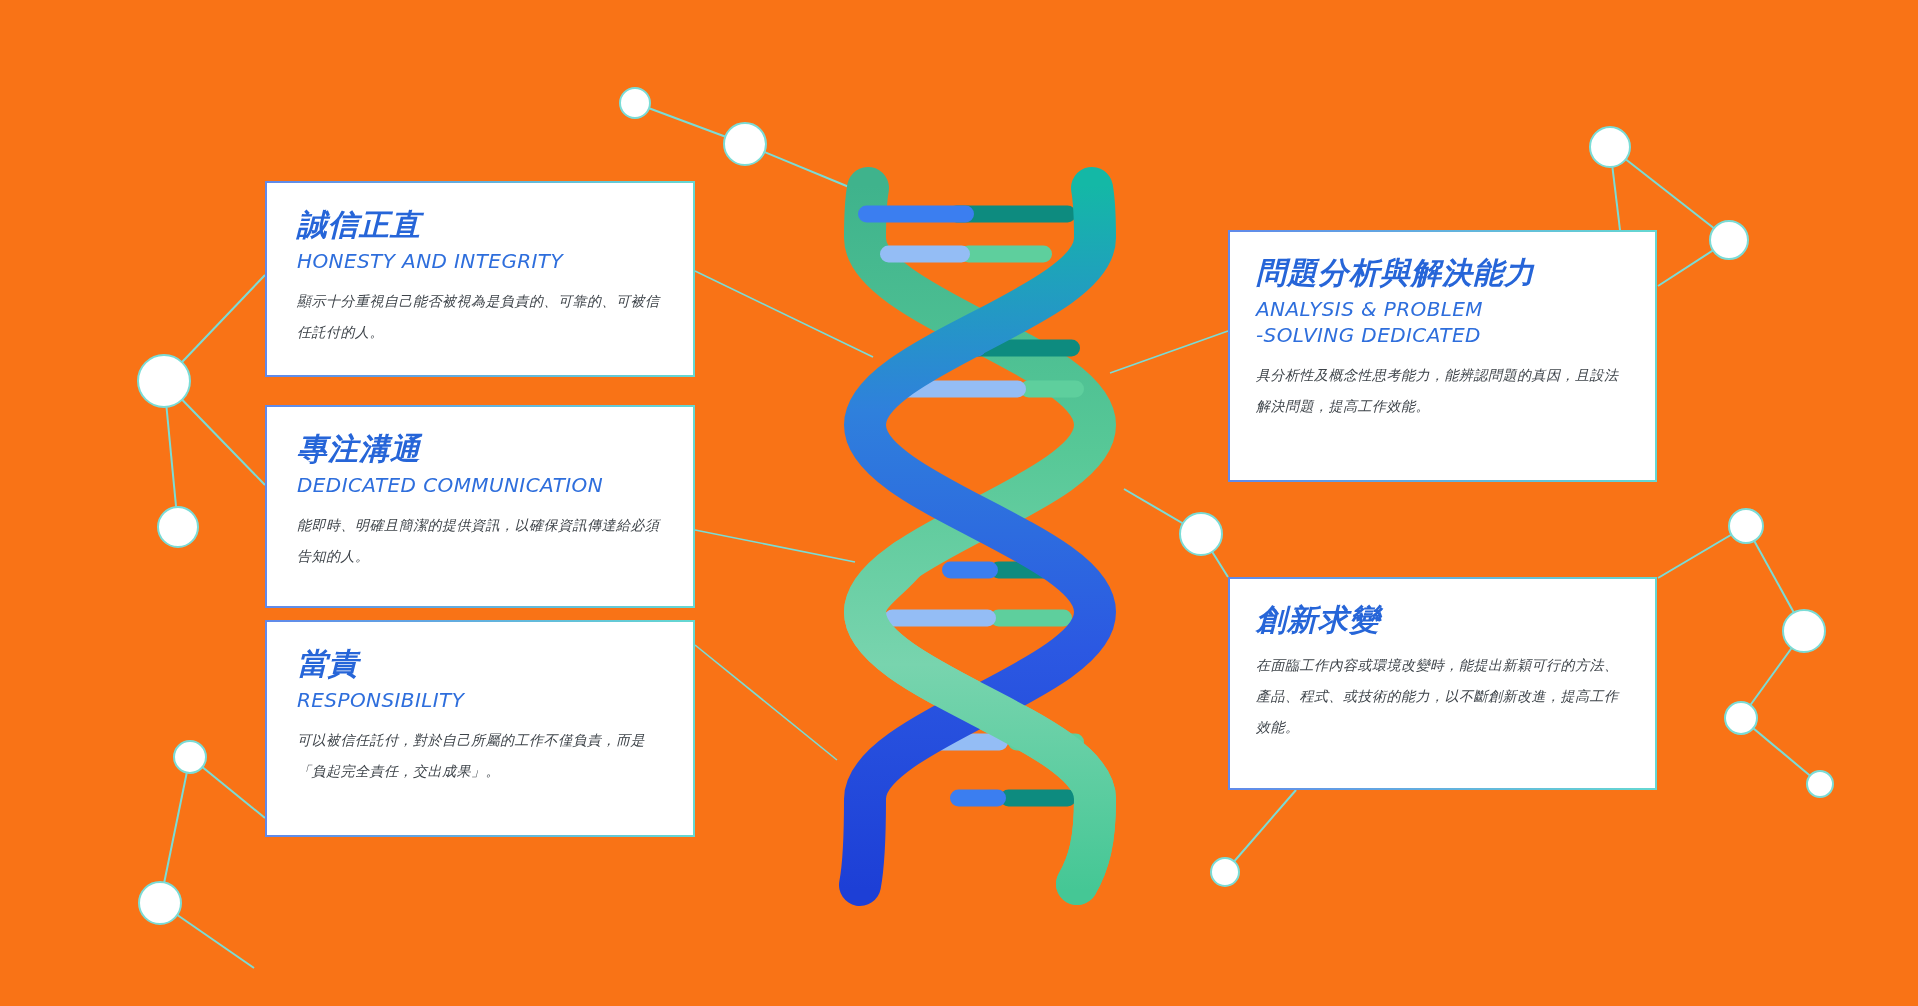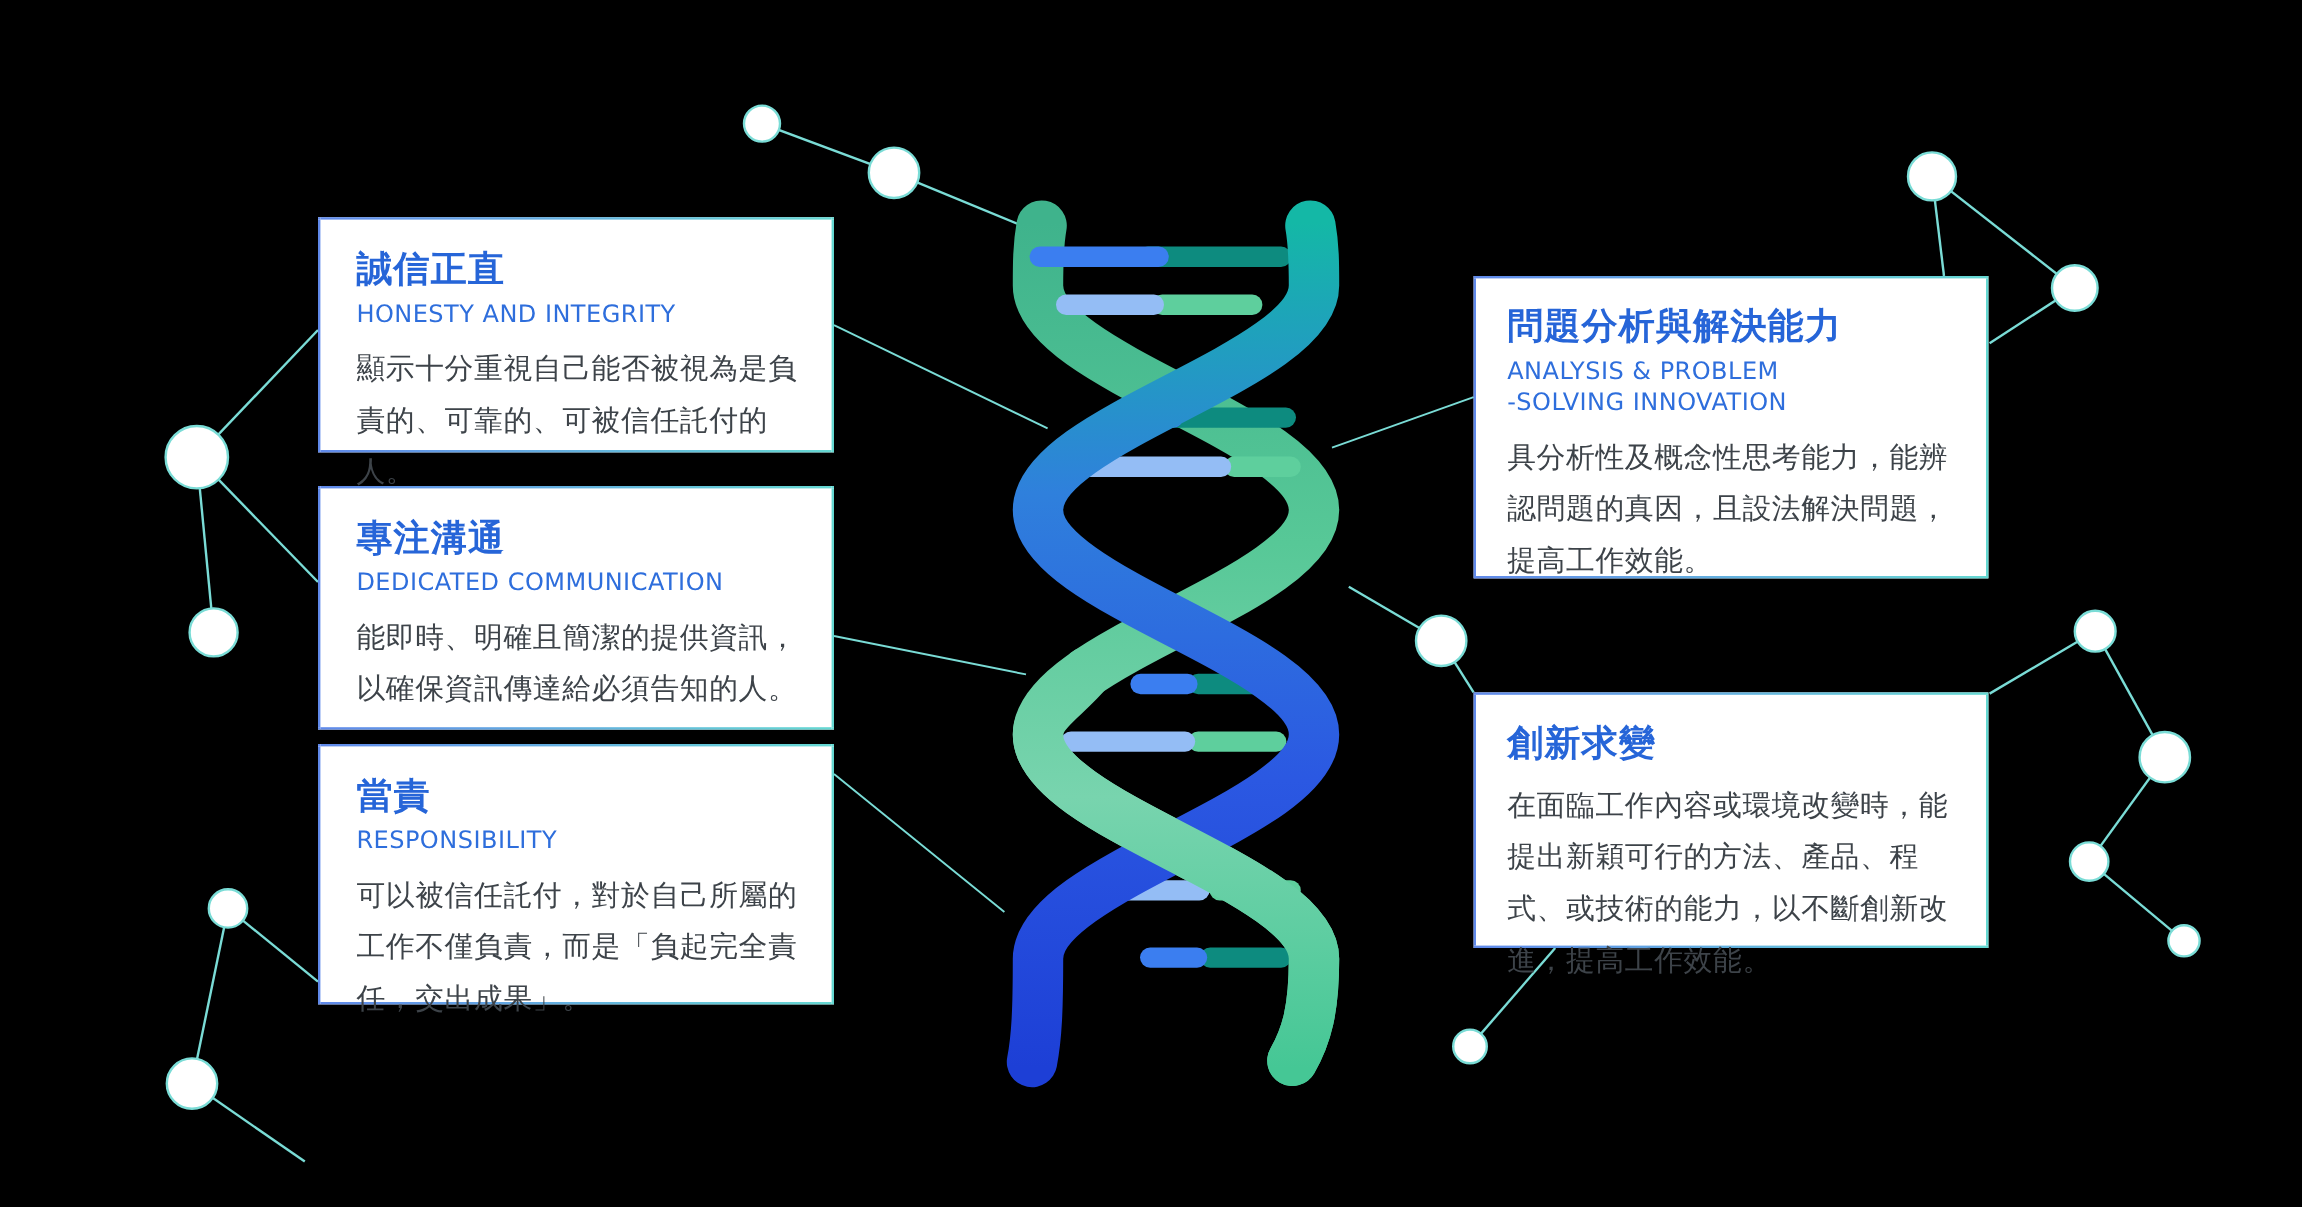--- a/index.html
+++ b/index.html
@@ -1,35 +1,36 @@
 <!DOCTYPE html>
 <html><head>
 <meta charset="utf-8">
 <style>
   html,body{margin:0;padding:0;background:#ffffff;}
   .page{
-    position:relative;width:1918px;height:1006px;background:#000000;overflow:hidden;
+    position:relative;width:1918px;height:1006px;background:#f97316;overflow:hidden;
     font-family:"DejaVu Sans","Liberation Sans",sans-serif;
+    font-style:italic;
   }
   .bg-svg{position:absolute;left:0;top:0;z-index:0;}
   .card{
     position:absolute;z-index:1;background:#ffffff;box-sizing:border-box;
     border:2px solid;border-image:linear-gradient(to right,#6089ea,#65d8d2) 1;
     padding:24px 28px 18px 30px;
   }
   .card.right{padding:23px 26px 36px 26px;}
   .zh{
     font-size:30px;line-height:36px;font-weight:bold;color:#2665d8;letter-spacing:1px;
   }
   .en{
     font-size:20px;line-height:26px;color:#2e6edc;margin-top:5px;letter-spacing:0.4px;font-weight:500;
   }
   .en.second{margin-top:0;}
   .desc{
-    font-size:24px;line-height:43px;color:#3d4349;margin:12px 0 0 0;letter-spacing:0.5px;
+    font-size:14px;line-height:31px;color:#3d4349;margin:12px 0 0 0;letter-spacing:0.5px;
   }
   
   .card-honesty       {left:265px; top:181px; width:430px; height:196px;}
   .card-communication {left:265px; top:405px; width:430px; height:203px;}
   .card-responsibility{left:265px; top:620px; width:430px; height:217px;}
   .card-analysis      {left:1228px;top:230px; width:429px; height:252px;}
   .card-innovation    {left:1228px;top:577px; width:429px; height:213px;}
 </style>
 </head>
 <body>
@@ -168,21 +169,21 @@
 
   <div class="card card-responsibility">
     <div class="zh">當責</div>
     <div class="en">RESPONSIBILITY</div>
     <p class="desc">可以被信任託付，對於自己所屬的工作不僅負責，而是「負起完全責任，交出成果」。</p>
   </div>
 
   <div class="card right card-analysis">
     <div class="zh">問題分析與解決能力</div>
     <div class="en">ANALYSIS &amp; PROBLEM</div>
-    <div class="en second">-SOLVING INNOVATION</div>
+    <div class="en second">-SOLVING DEDICATED</div>
     <p class="desc">具分析性及概念性思考能力，能辨認問題的真因，且設法解決問題，提高工作效能。</p>
   </div>
 
   <div class="card right card-innovation">
     <div class="zh">創新求變</div>
     <p class="desc">在面臨工作內容或環境改變時，能提出新穎可行的方法、產品、程式、或技術的能力，以不斷創新改進，提高工作效能。</p>
   </div>
 
 </div>
 

